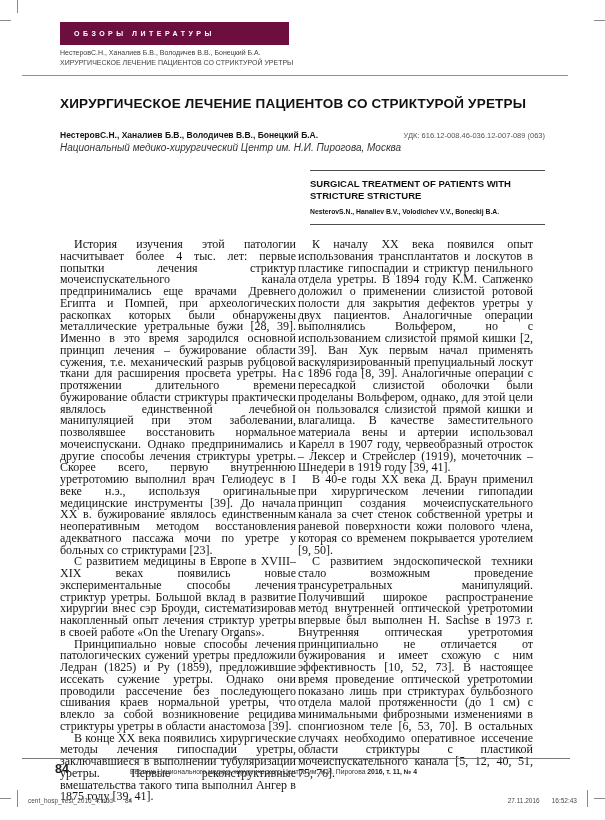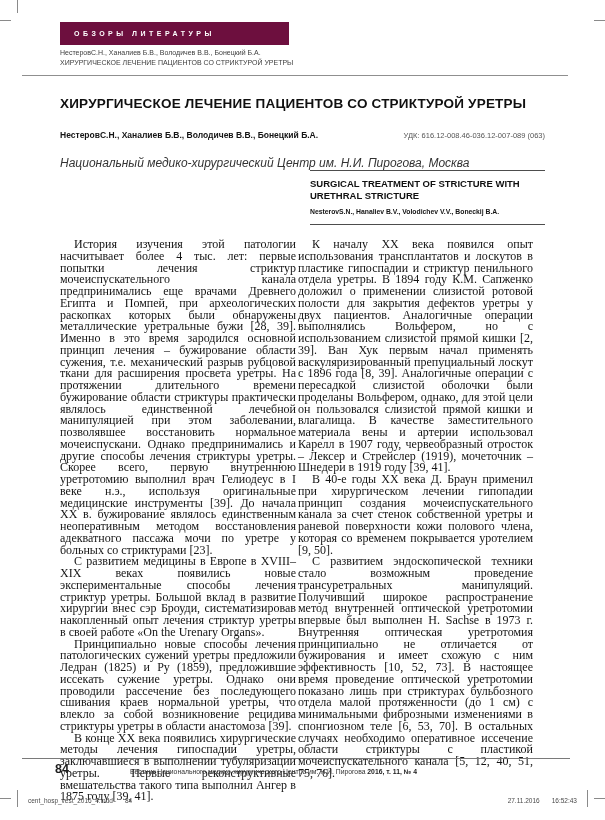--- a/index.html
+++ b/index.html
@@ -24,21 +24,21 @@
   }
   .running-head { position:absolute; left:60px; top:48px; font-size:7px; color:#3c3c3c; line-height:9.5px; }
   .rule-head { position:absolute; left:22px; top:75px; width:546px; height:1px; background:#8f8f8f; }
 
   .title {
     position:absolute; left:60px; top:96px; width:490px; margin:0;
     font-size:13.5px; font-weight:bold; color:#101010; letter-spacing:0.2px;
   }
   .meta-authors { position:absolute; left:60px; top:130px; font-size:8.5px; font-weight:bold; color:#141414; }
   .udk { position:absolute; right:60px; top:131px; font-size:7.5px; color:#555555; }
-  .affiliation { position:absolute; left:60px; top:156px; font-size:12px; font-style:italic; color:#333333; }
+  .affiliation { position:absolute; left:60px; top:142px; font-size:10px; font-style:italic; color:#333333; }
 
   .english {
     position:absolute; left:310px; top:170px; width:235px;
     border-top:1px solid #4d4d4d; border-bottom:1px solid #4d4d4d;
     padding:7px 0 9px 0; box-sizing:border-box;
   }
   .english-title { font-size:9.5px; font-weight:bold; line-height:11.5px; color:#101010; }
   .english-authors { font-size:6.8px; font-weight:bold; margin-top:7px; color:#141414; }
 
   .col { position:absolute; top:239px; }
@@ -80,21 +80,21 @@
 
   <div class="rule-head"></div>
 
   <h1 class="title">ХИРУРГИЧЕСКОЕ ЛЕЧЕНИЕ ПАЦИЕНТОВ СО СТРИКТУРОЙ УРЕТРЫ</h1>
 
   <div class="meta-authors">НестеровС.Н., Ханалиев Б.В., Володичев В.В., Бонецкий Б.А.</div>
   <div class="udk">УДК: 616.12-008.46-036.12-007-089 (063)</div>
   <div class="affiliation">Национальный медико-хирургический Центр им. Н.И. Пирогова, Москва</div>
 
   <div class="english">
-    <div class="english-title">SURGICAL TREATMENT OF STRICTURE WITH URETHRAL STRICTURE</div>
+    <div class="english-title">SURGICAL TREATMENT OF PATIENTS WITH STRICTURE STRICTURE</div>
     <div class="english-authors">NesterovS.N., Hanaliev B.V., Volodichev V.V., Boneckij B.A.</div>
   </div>
 
   <div class="col col-left">
       <p class="para" lang="ru">История изучения этой патологии насчитывает более 4 тыс. лет: первые попытки лечения стриктур мочеиспускательного канала предпринимались еще врачами Древнего Египта и Помпей, при археологических раскопках которых  были обнаружены металлические уретральные бужи [28, 39]. Именно в это время зародился основной принцип лечения – бужирование области сужения, т.е. механический разрыв рубцовой ткани для расширения просвета уретры. На протяжении длительного времени бужирование области стриктуры практически являлось единственной лечебной манипуляцией при этом заболевании, позволявшее восстановить нормальное мочеиспускани. Однако предпринимались и другие способы лечения стриктуры уретры. Скорее всего, первую внутреннюю уретротомию выполнил врач Гелиодеус в I веке н.э., используя оригинальные медицинские инструменты [39]. До начала XX в. бужирование являлось единственным неоперативным методом восстановления адекватного пассажа мочи по уретре у больных со стриктурами [23].</p>
       <p class="para" lang="ru">С развитием медицины в Европе в XVIII–XIX веках появились новые экспериментальные способы лечения стриктур уретры. Большой вклад в развитие хирургии внес сэр Броуди, систематизировав накопленный опыт лечения стриктур уретры в своей работе «On the Urenary Organs».</p>
       <p class="para" lang="ru">Принципиально новые способы лечения патологических сужений уретры предложили Ледран (1825) и Ру (1859), предложившие иссекать сужение уретры. Однако они проводили рассечение без последующего сшивания краев нормальной уретры, что влекло за собой возникновение рецидива стриктуры уретры в области анастомоза [39].</p>
       <p class="para" lang="ru">В конце XX века появились хирургические методы лечения гипоспадии уретры, заключавшиеся в выполнении тубуляризации уретры. Первые реконструктивные вмешательства такого типа выполнил Ангер в 1875 году [39, 41].</p>
     </div>
   <div class="col col-right">

